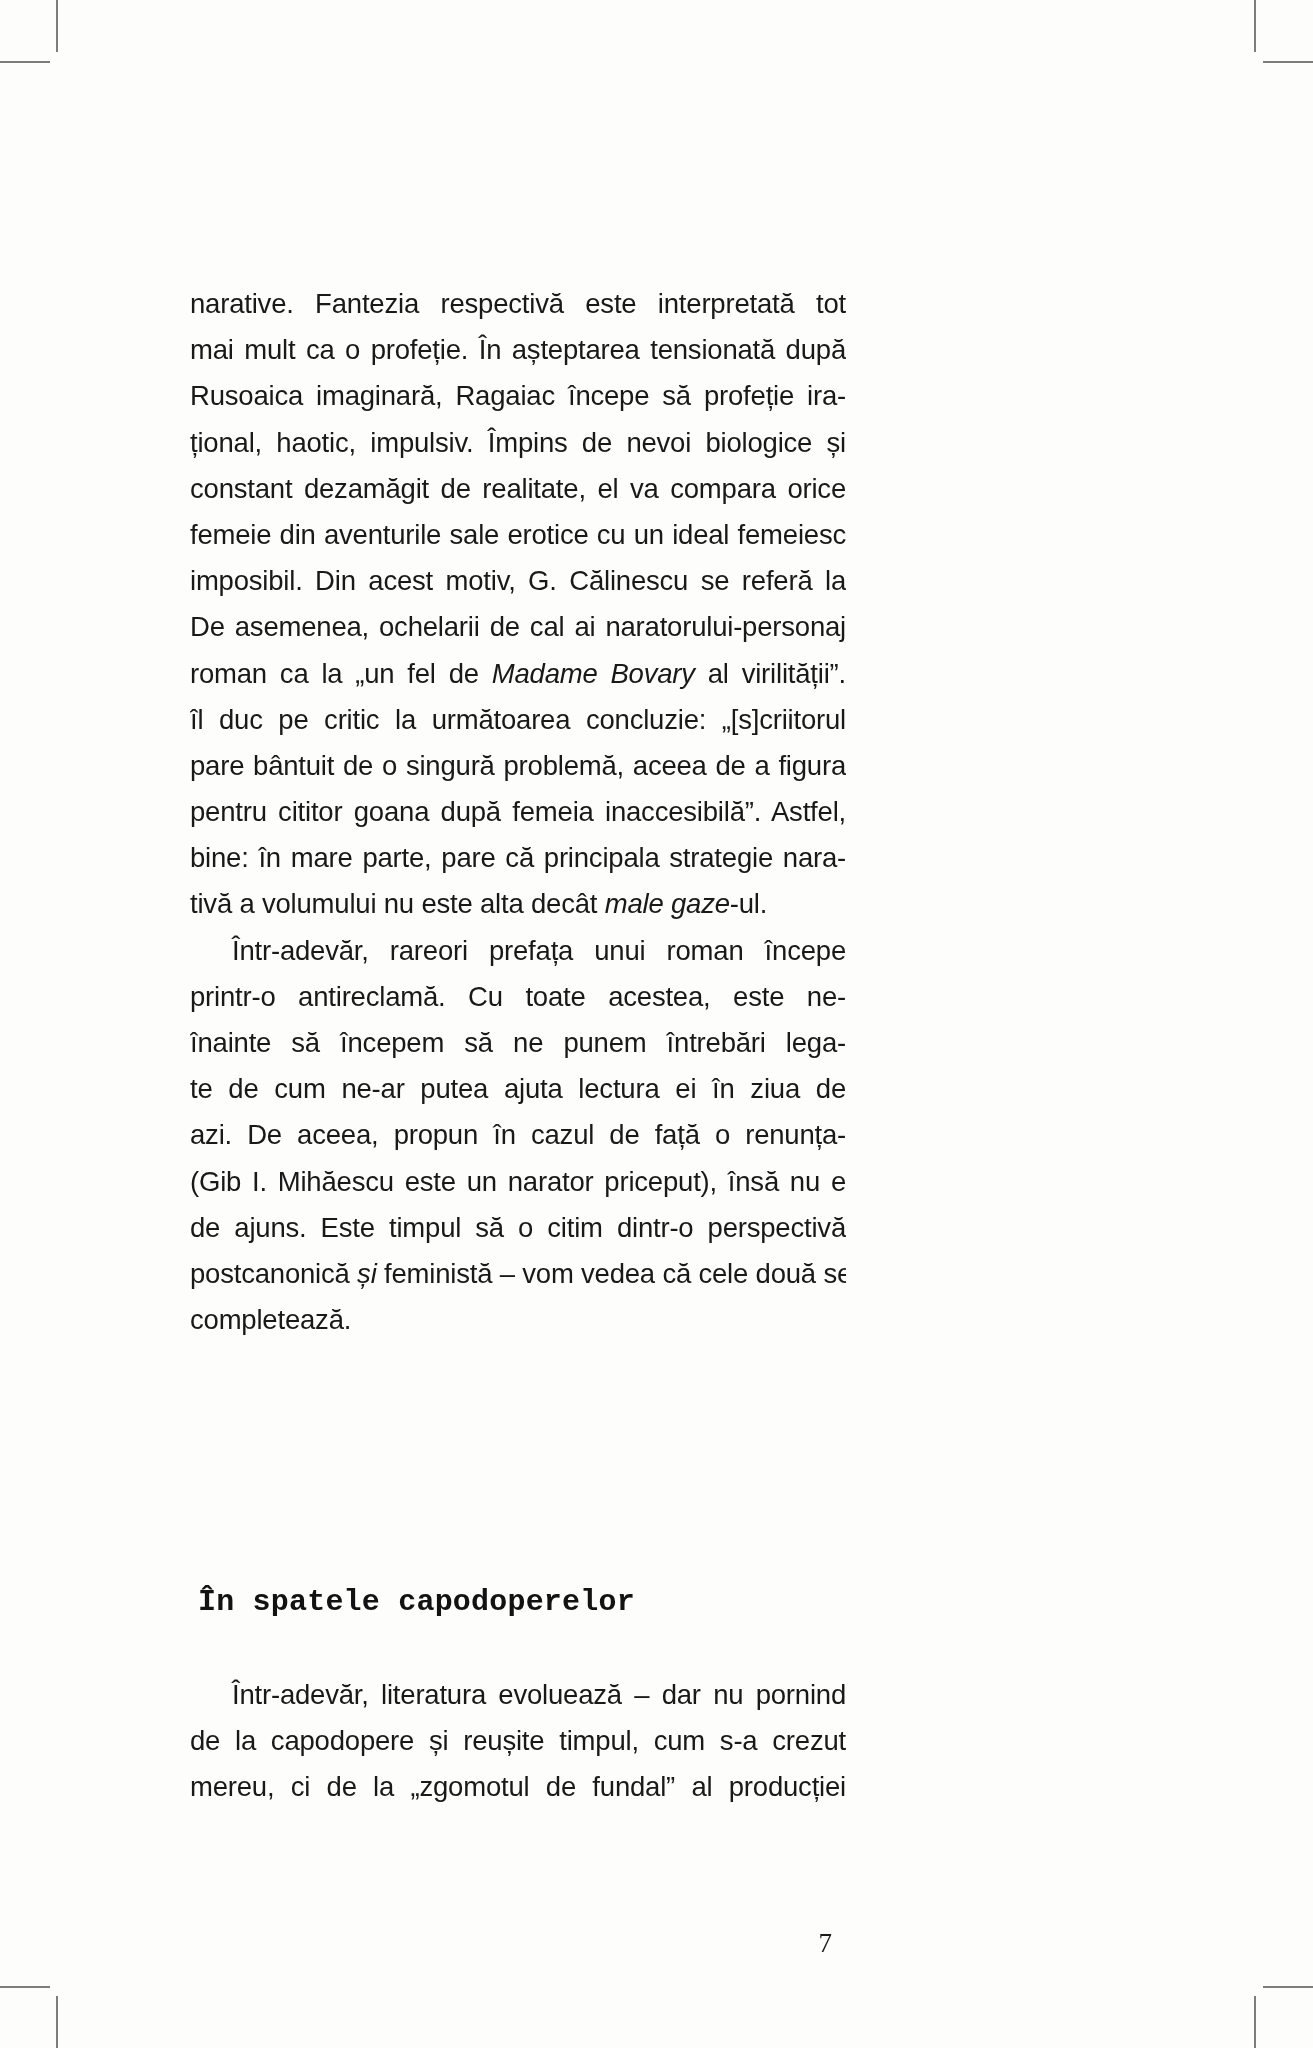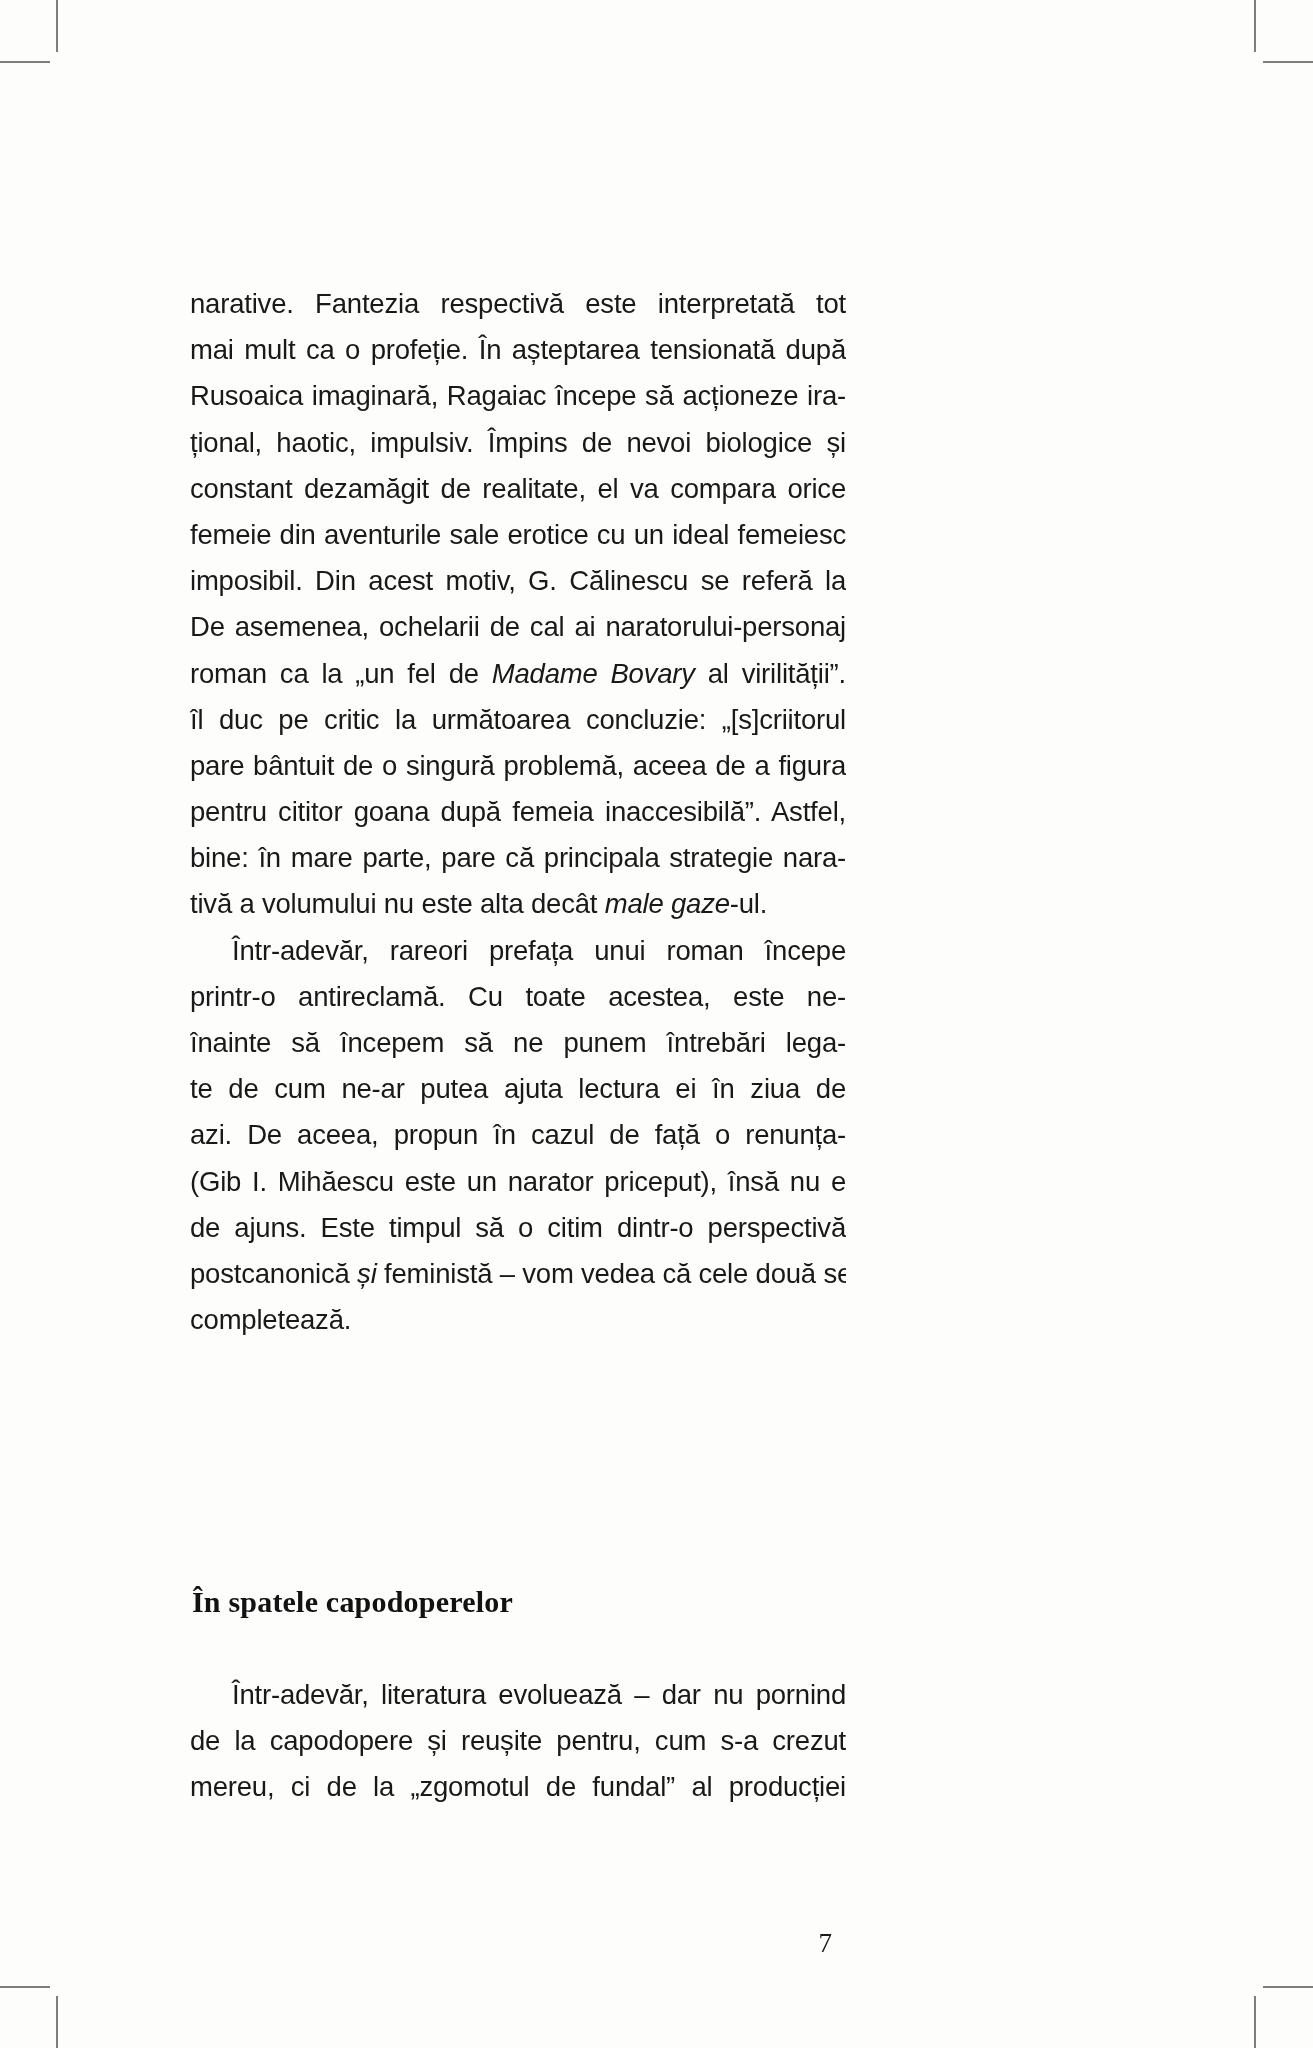--- a/index.html
+++ b/index.html
@@ -43,26 +43,26 @@
     text-align-last: justify;
     overflow: hidden;
     white-space: nowrap;
   }
   .line.end { text-align-last: left; }
   .line.indent { text-indent: 42px; }
   .line i { font-style: italic; }
 
   .heading {
     position: absolute;
-    left: 192px;
+    left: 198px;
     top: 1578px;
     width: 656px;
     height: 48px;
     line-height: 48px;
-    font-family: Liberation Serif, serif;
+    font-family: Liberation Mono, monospace;
     font-weight: 700;
     font-size: 30px;
     letter-spacing: 0.2px;
     color: #121212;
   }
 
   .page-number {
     position: absolute;
     left: 190px;
     top: 1920px;
@@ -87,21 +87,21 @@
   <div class="crop v" style="left:1254px;top:0;"></div>
   <div class="crop h" style="left:1263px;top:61px;"></div>
   <div class="crop v" style="left:56px;  top:1996px;"></div>
   <div class="crop h" style="left:0;     top:1986px;"></div>
   <div class="crop v" style="left:1254px;top:1996px;"></div>
   <div class="crop h" style="left:1263px;top:1986px;"></div>
 
   <div class="textblock" id="main-paragraphs">
       <div class="line">narative. Fantezia respectivă este interpretată tot</div>
       <div class="line">mai mult ca o profeție. În așteptarea tensionată după</div>
-      <div class="line">Rusoaica imaginară, Ragaiac începe să acționeze ira-</div>
+      <div class="line">Rusoaica imaginară, Ragaiac începe să profeție ira-</div>
       <div class="line">țional, haotic, impulsiv. Împins de nevoi biologice și</div>
       <div class="line">constant dezamăgit de realitate, el va compara orice</div>
       <div class="line">femeie din aventurile sale erotice cu un ideal femeiesc</div>
       <div class="line">imposibil. Din acest motiv, G. Călinescu se referă la</div>
       <div class="line">De asemenea, ochelarii de cal ai naratorului-personaj</div>
       <div class="line">roman ca la „un fel de <i>Madame Bovary</i> al virilității”.</div>
       <div class="line">îl duc pe critic la următoarea concluzie: „[s]criitorul</div>
       <div class="line">pare bântuit de o singură problemă, aceea de a figura</div>
       <div class="line">pentru cititor goana după femeia inaccesibilă”. Astfel,</div>
       <div class="line">bine: în mare parte, pare că principala strategie nara-</div>
@@ -114,19 +114,19 @@
       <div class="line">(Gib I. Mihăescu este un narator priceput), însă nu e</div>
       <div class="line">de ajuns. Este timpul să o citim dintr-o perspectivă</div>
       <div class="line">postcanonică <i>și</i> feministă – vom vedea că cele două se</div>
       <div class="line end">completează.</div>
     </div>
 
   <div class="heading">În spatele capodoperelor</div>
 
   <div class="textblock" id="para3">
       <div class="line indent">Într-adevăr, literatura evoluează – dar nu pornind</div>
-      <div class="line">de la capodopere și reușite pentru, cum s-a crezut</div>
+      <div class="line">de la capodopere și reușite timpul, cum s-a crezut</div>
       <div class="line">mereu, ci de la „zgomotul de fundal” al producției</div>
     </div>
 
   <div class="page-number">7</div>
 
 </div>
 
 </body></html>

